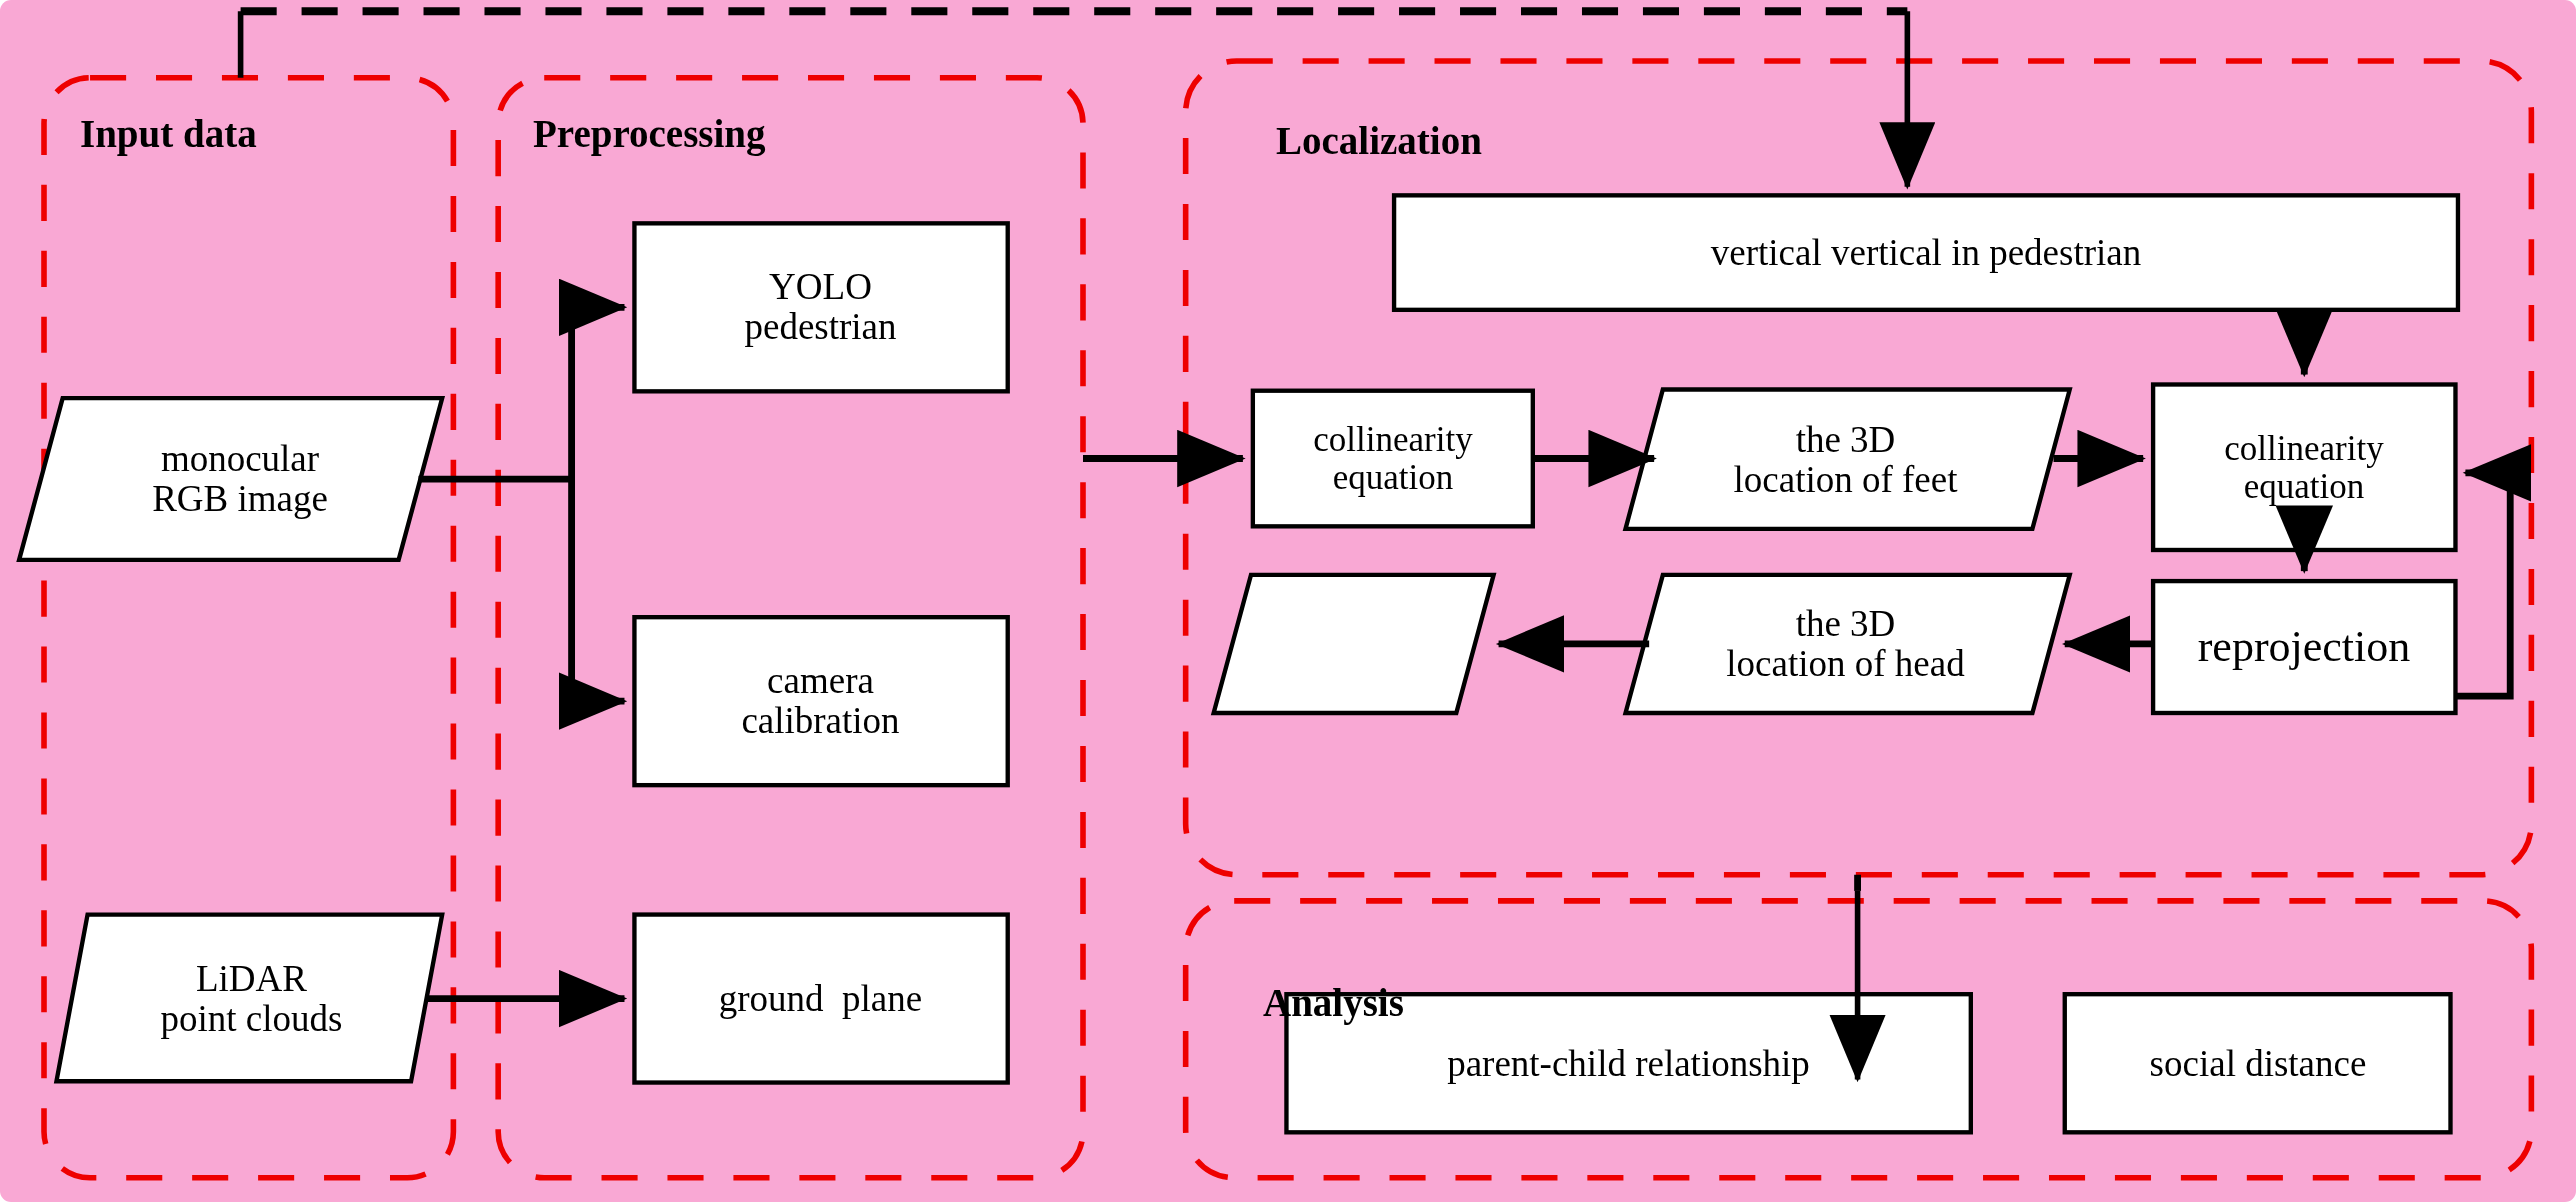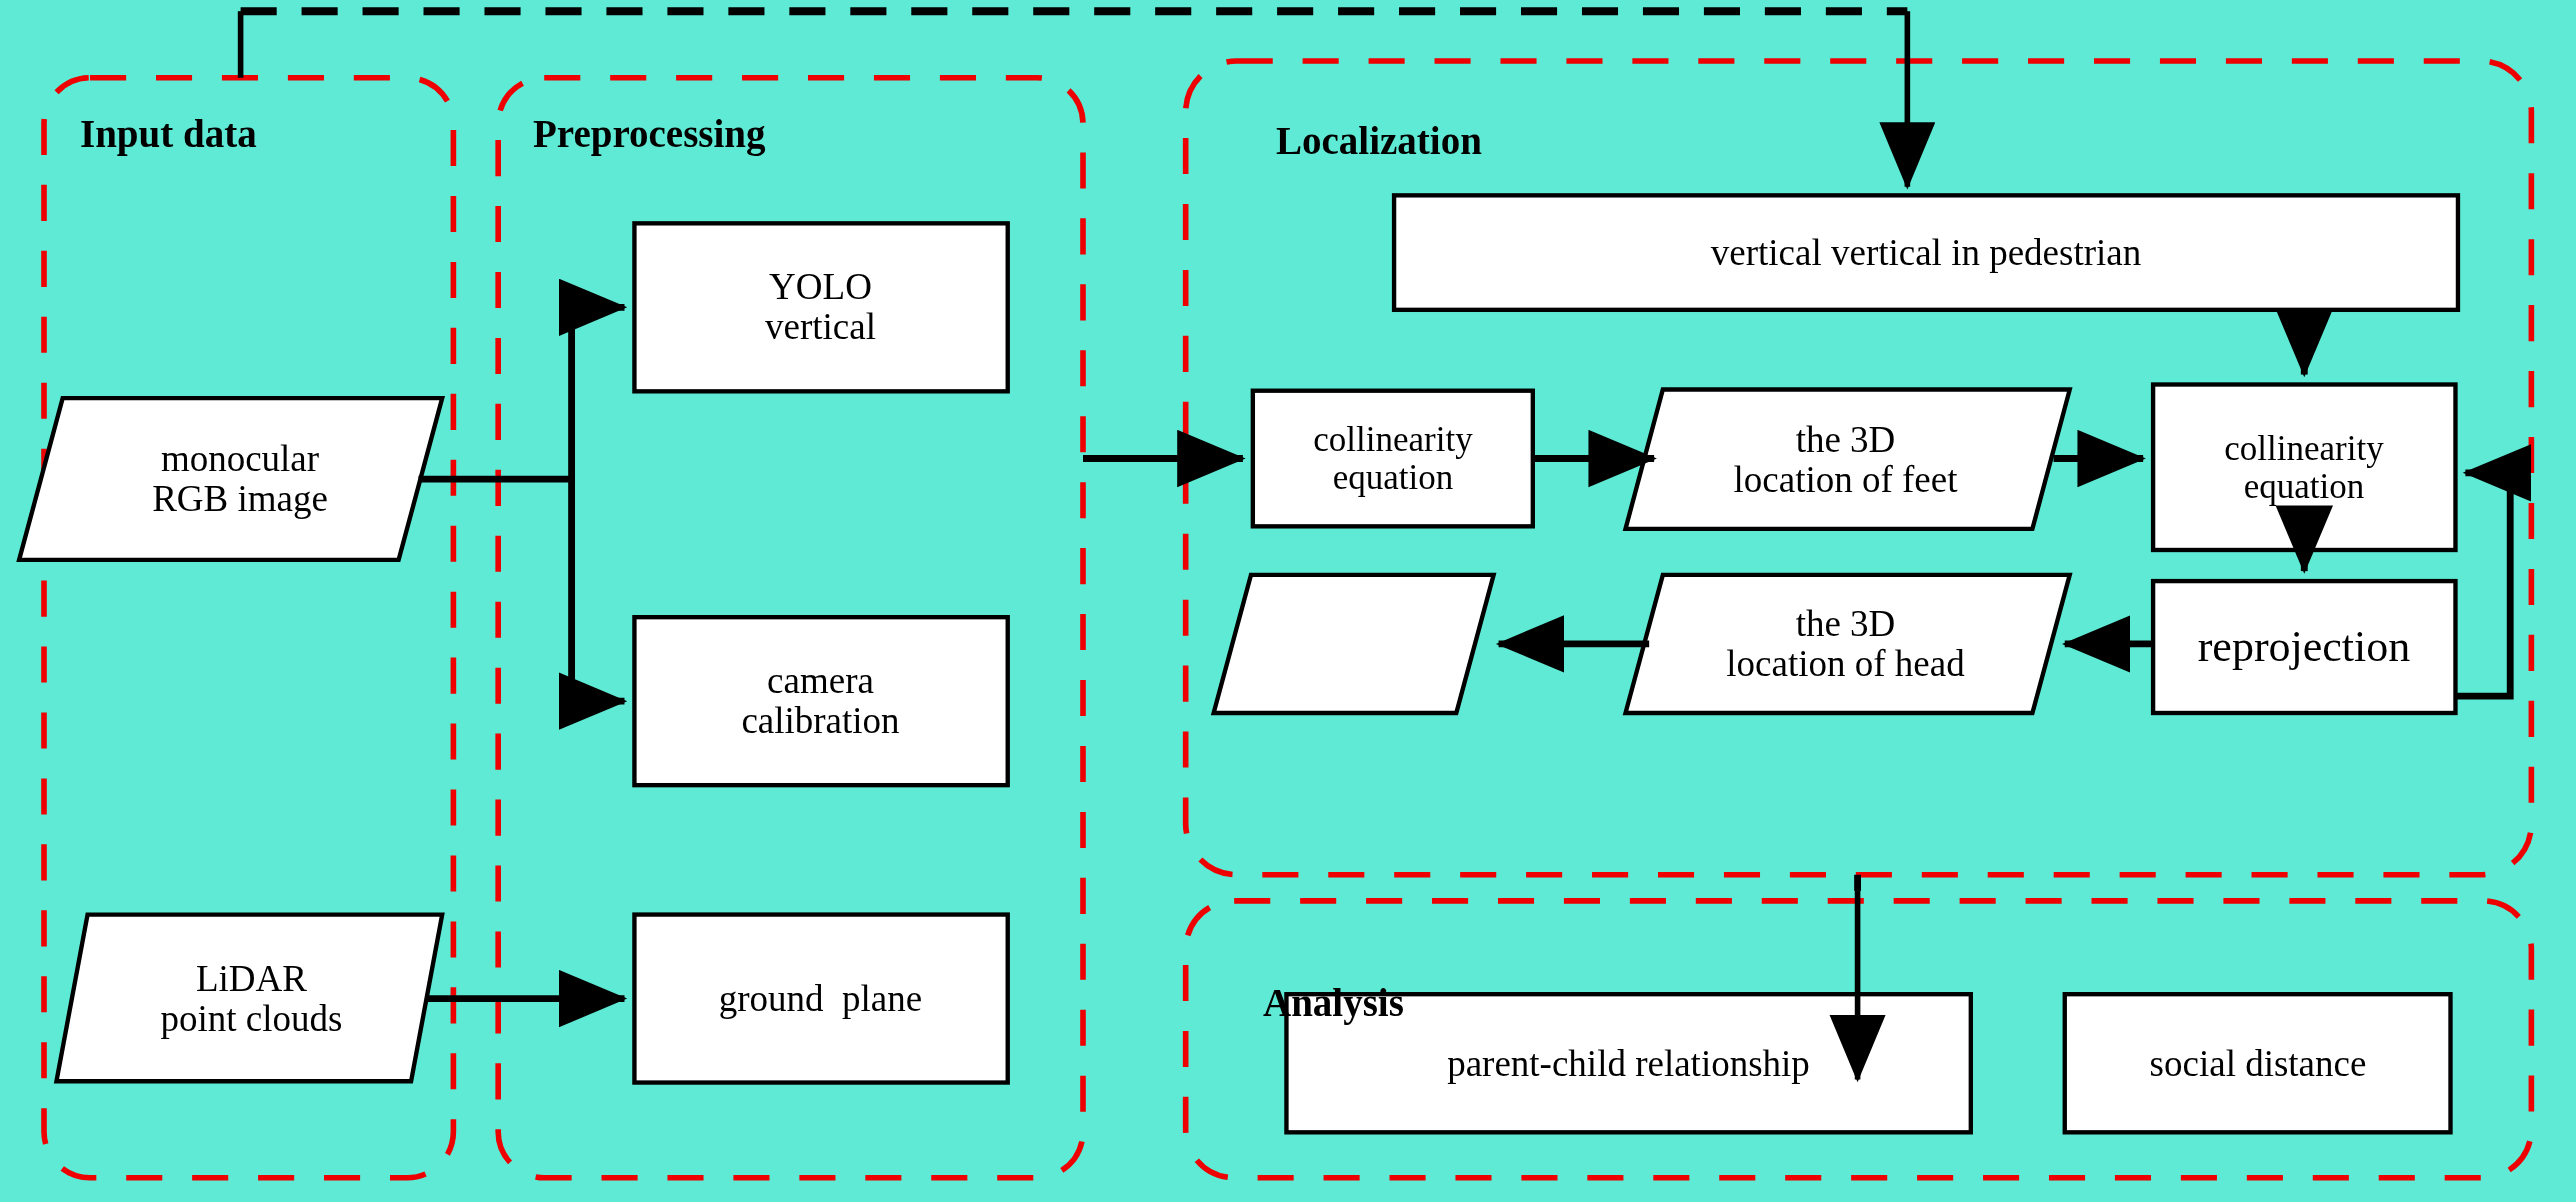--- a/index.html
+++ b/index.html
@@ -1,17 +1,17 @@
 <!DOCTYPE html>
 <html style="font-size:10px"><head>
 <meta charset="utf-8">
 <style>
   html,body{margin:0;padding:0;background:#ffffff;}
   body{font-family:"Liberation Serif", serif;}
-  #stage{position:relative;width:2576px;height:1202px;background:#5eead4;overflow:hidden;}
+  #stage{position:relative;width:2576px;height:1202px;background:#f9a8d4;overflow:hidden;border-radius:11px;}
   svg.layer{position:absolute;left:0;top:0;width:2576px;height:1202px;}
   .grp-label{position:absolute;font-family:"Liberation Serif",serif;font-weight:bold;color:#000;white-space:nowrap;}
   .node-text{position:absolute;display:flex;align-items:center;justify-content:center;
              text-align:center;color:#000;font-family:"Liberation Serif",serif;
              line-height:1.08;pointer-events:none;}
 </style>
 </head>
 <body>
 
 <div id="stage">
@@ -131,21 +131,21 @@
   <div class="grp-label" style="left:1258px;top:118px;font-size:39px;margin-left:18px;">Localization</div>
   <div class="grp-label" style="left:1263px;top:980px;font-size:39px;">Analysis</div>
 
   <div class="node-text" style="left:50px;top:398px;width:380px;height:162px;font-size:37px;white-space:pre-line;">monocular
 RGB image</div>
 
   <div class="node-text" style="left:68px;top:915px;width:367px;height:167px;font-size:37px;white-space:pre-line;">LiDAR
 point clouds</div>
 
   <div class="node-text" style="left:634px;top:223px;width:373px;height:168px;font-size:37px;white-space:pre-line;">YOLO
-vertical</div>
+pedestrian</div>
 
   <div class="node-text" style="left:634px;top:617px;width:373px;height:168px;font-size:37px;white-space:pre-line;">camera
 calibration</div>
 
   <div class="node-text" style="left:634px;top:915px;width:373px;height:168px;font-size:37px;white-space:pre;">ground  plane</div>
 
   <div class="node-text" style="left:1394px;top:195px;width:1064px;height:115px;font-size:37px;">vertical vertical in pedestrian</div>
 
   <div class="node-text" style="left:1253px;top:391px;width:280px;height:136px;font-size:35px;white-space:pre-line;">collinearity
 equation</div>

